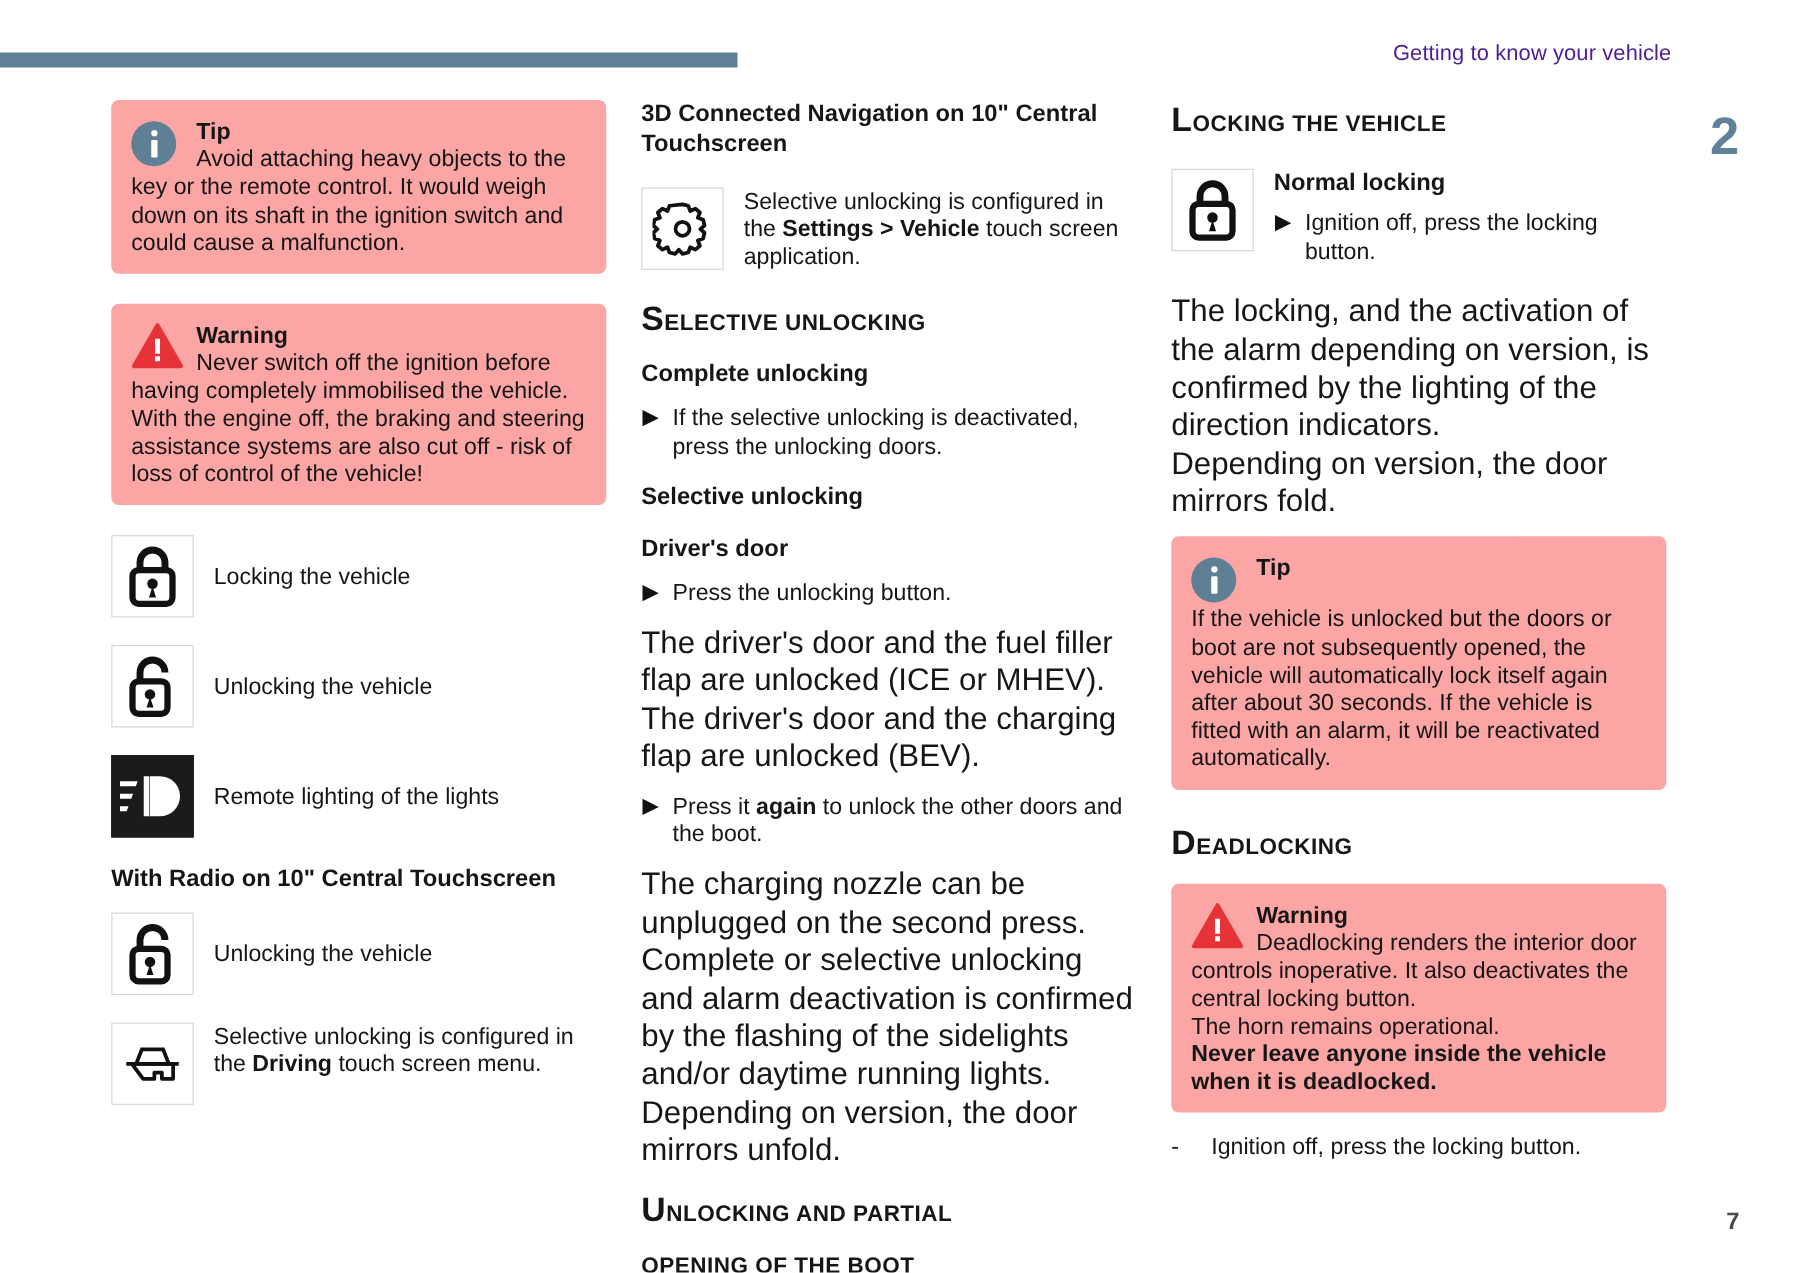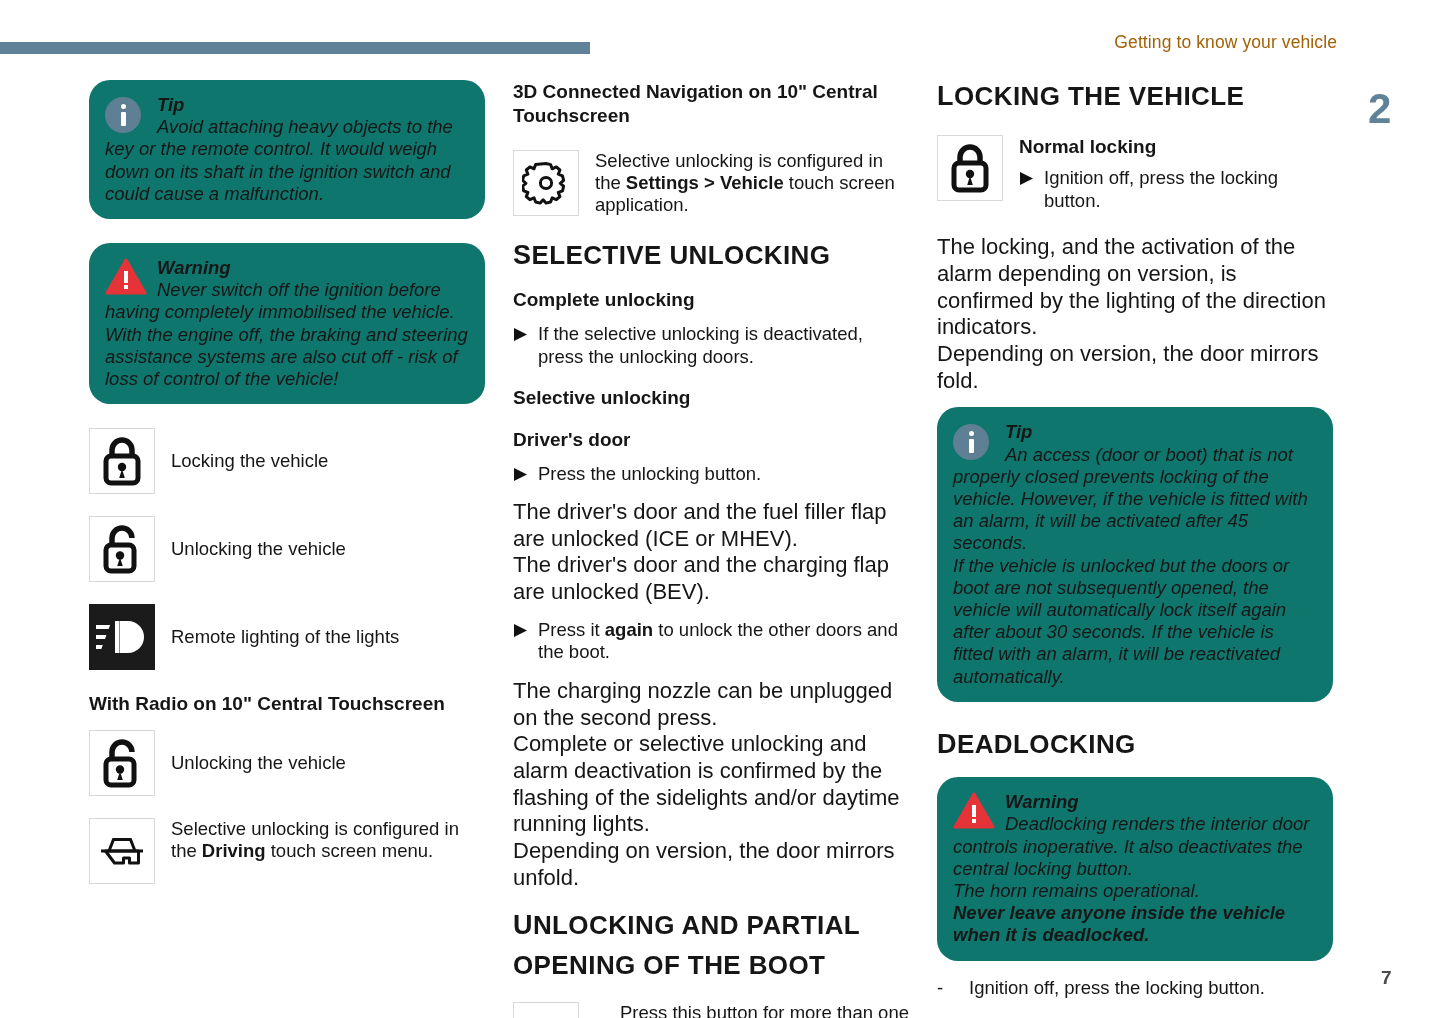--- a/index.html
+++ b/index.html
@@ -13,46 +13,45 @@
   }
   .page{position:relative;width:1445px;height:1018px;}
 
   
   .header-bar{
     position:absolute;left:0;top:42px;width:590px;height:12px;
     background:#5f8299;
   }
   .running-title{
     position:absolute;right:108px;top:32px;
-    font-size:17.5px;color:#a16207;letter-spacing:.1px;
+    font-size:17.5px;color:#4c1d95;letter-spacing:.1px;
     white-space:nowrap;
   }
   .chapter-number{
     position:absolute;left:1368px;top:88px;
     font-size:42px;font-weight:bold;color:#5f8299;line-height:1;
   }
   .page-number{
     position:absolute;left:1381px;top:968px;
     font-size:19px;font-weight:bold;color:#4a4a4a;line-height:1;
   }
 
   
   .col{position:absolute;top:80px;}
   .col-left{left:89px;width:396px;}
   .col-mid{left:513px;width:396px;}
   .col-right{left:937px;width:396px;}
 
   
   .callout{
-    background:#0f766e;
-    border-radius:21px;
+    background:#fca5a5;
+    border-radius:6px;
     padding:14px 16px 14px 16px;
     margin-bottom:24px;
     position:relative;
-    font-style:italic;
   }
   .callout .body{
     font-size:18.5px;line-height:1.20;
   }
   .callout .lead-icon{
     float:left;width:42px;height:40px;margin-right:10px;margin-top:1px;
   }
   .callout .kind{font-weight:bold;}
   .callout .clear{clear:both;}
   .callout .para{font-weight:bold;}
@@ -69,26 +68,26 @@
     content:"";position:absolute;left:50%;top:15px;margin-left:-2.5px;
     width:5px;height:14px;background:#fff;border-radius:1px;
   }
 
   
   h2.section{
     margin:0 0 16px 0;
     font-size:27px;font-weight:bold;letter-spacing:.4px;
     line-height:1.24;
   }
-  h2.section .smallcap{font-size:26px;}
+  h2.section .smallcap{font-size:18px;}
   h3.sub{
     margin:0 0 11px 0;font-size:19px;font-weight:bold;line-height:1.25;
   }
   p.body{
-    margin:0 0 13px 0;font-size:22px;line-height:1.215;
+    margin:0 0 13px 0;font-size:25px;line-height:1.215;
   }
   p.body.tight{margin-bottom:0;}
 
   
   .bullet{
     display:flex;margin:0 0 14px 0;font-size:18.5px;line-height:1.215;
   }
   .bullet .tri{
     flex:0 0 auto;width:25px;padding-top:4px;color:#111;
   }
@@ -348,21 +347,20 @@
 
     <p class="body tight" style="margin-top:14px;">The locking, and the activation of the alarm depending on version, is confirmed by the lighting of the direction indicators.</p>
     <p class="body">Depending on version, the door mirrors fold.</p>
 
     <div class="callout" style="margin-top:12px;">
       <div class="lead-icon">
         <span class="icon-info-circle"></span>
       </div>
       <div class="body">
         <span class="kind">Tip</span><br>
-        <span>An access (door or boot) that is not properly closed prevents locking of the vehicle. However, if the vehicle is fitted with an alarm, it will be activated after 45 seconds.</span>
       </div>
       <div class="clear"></div>
       <div class="body">If the vehicle is unlocked but the doors or boot are not subsequently opened, the vehicle will automatically lock itself again after about 30 seconds. If the vehicle is fitted with an alarm, it will be reactivated automatically.</div>
     </div>
 
     <h2 class="section" style="margin-top:26px;margin-bottom:16px;">
       <span>D</span><span class="smallcap">EADLOCKING</span>
     </h2>
 
     <div class="callout" style="margin-bottom:16px;">

